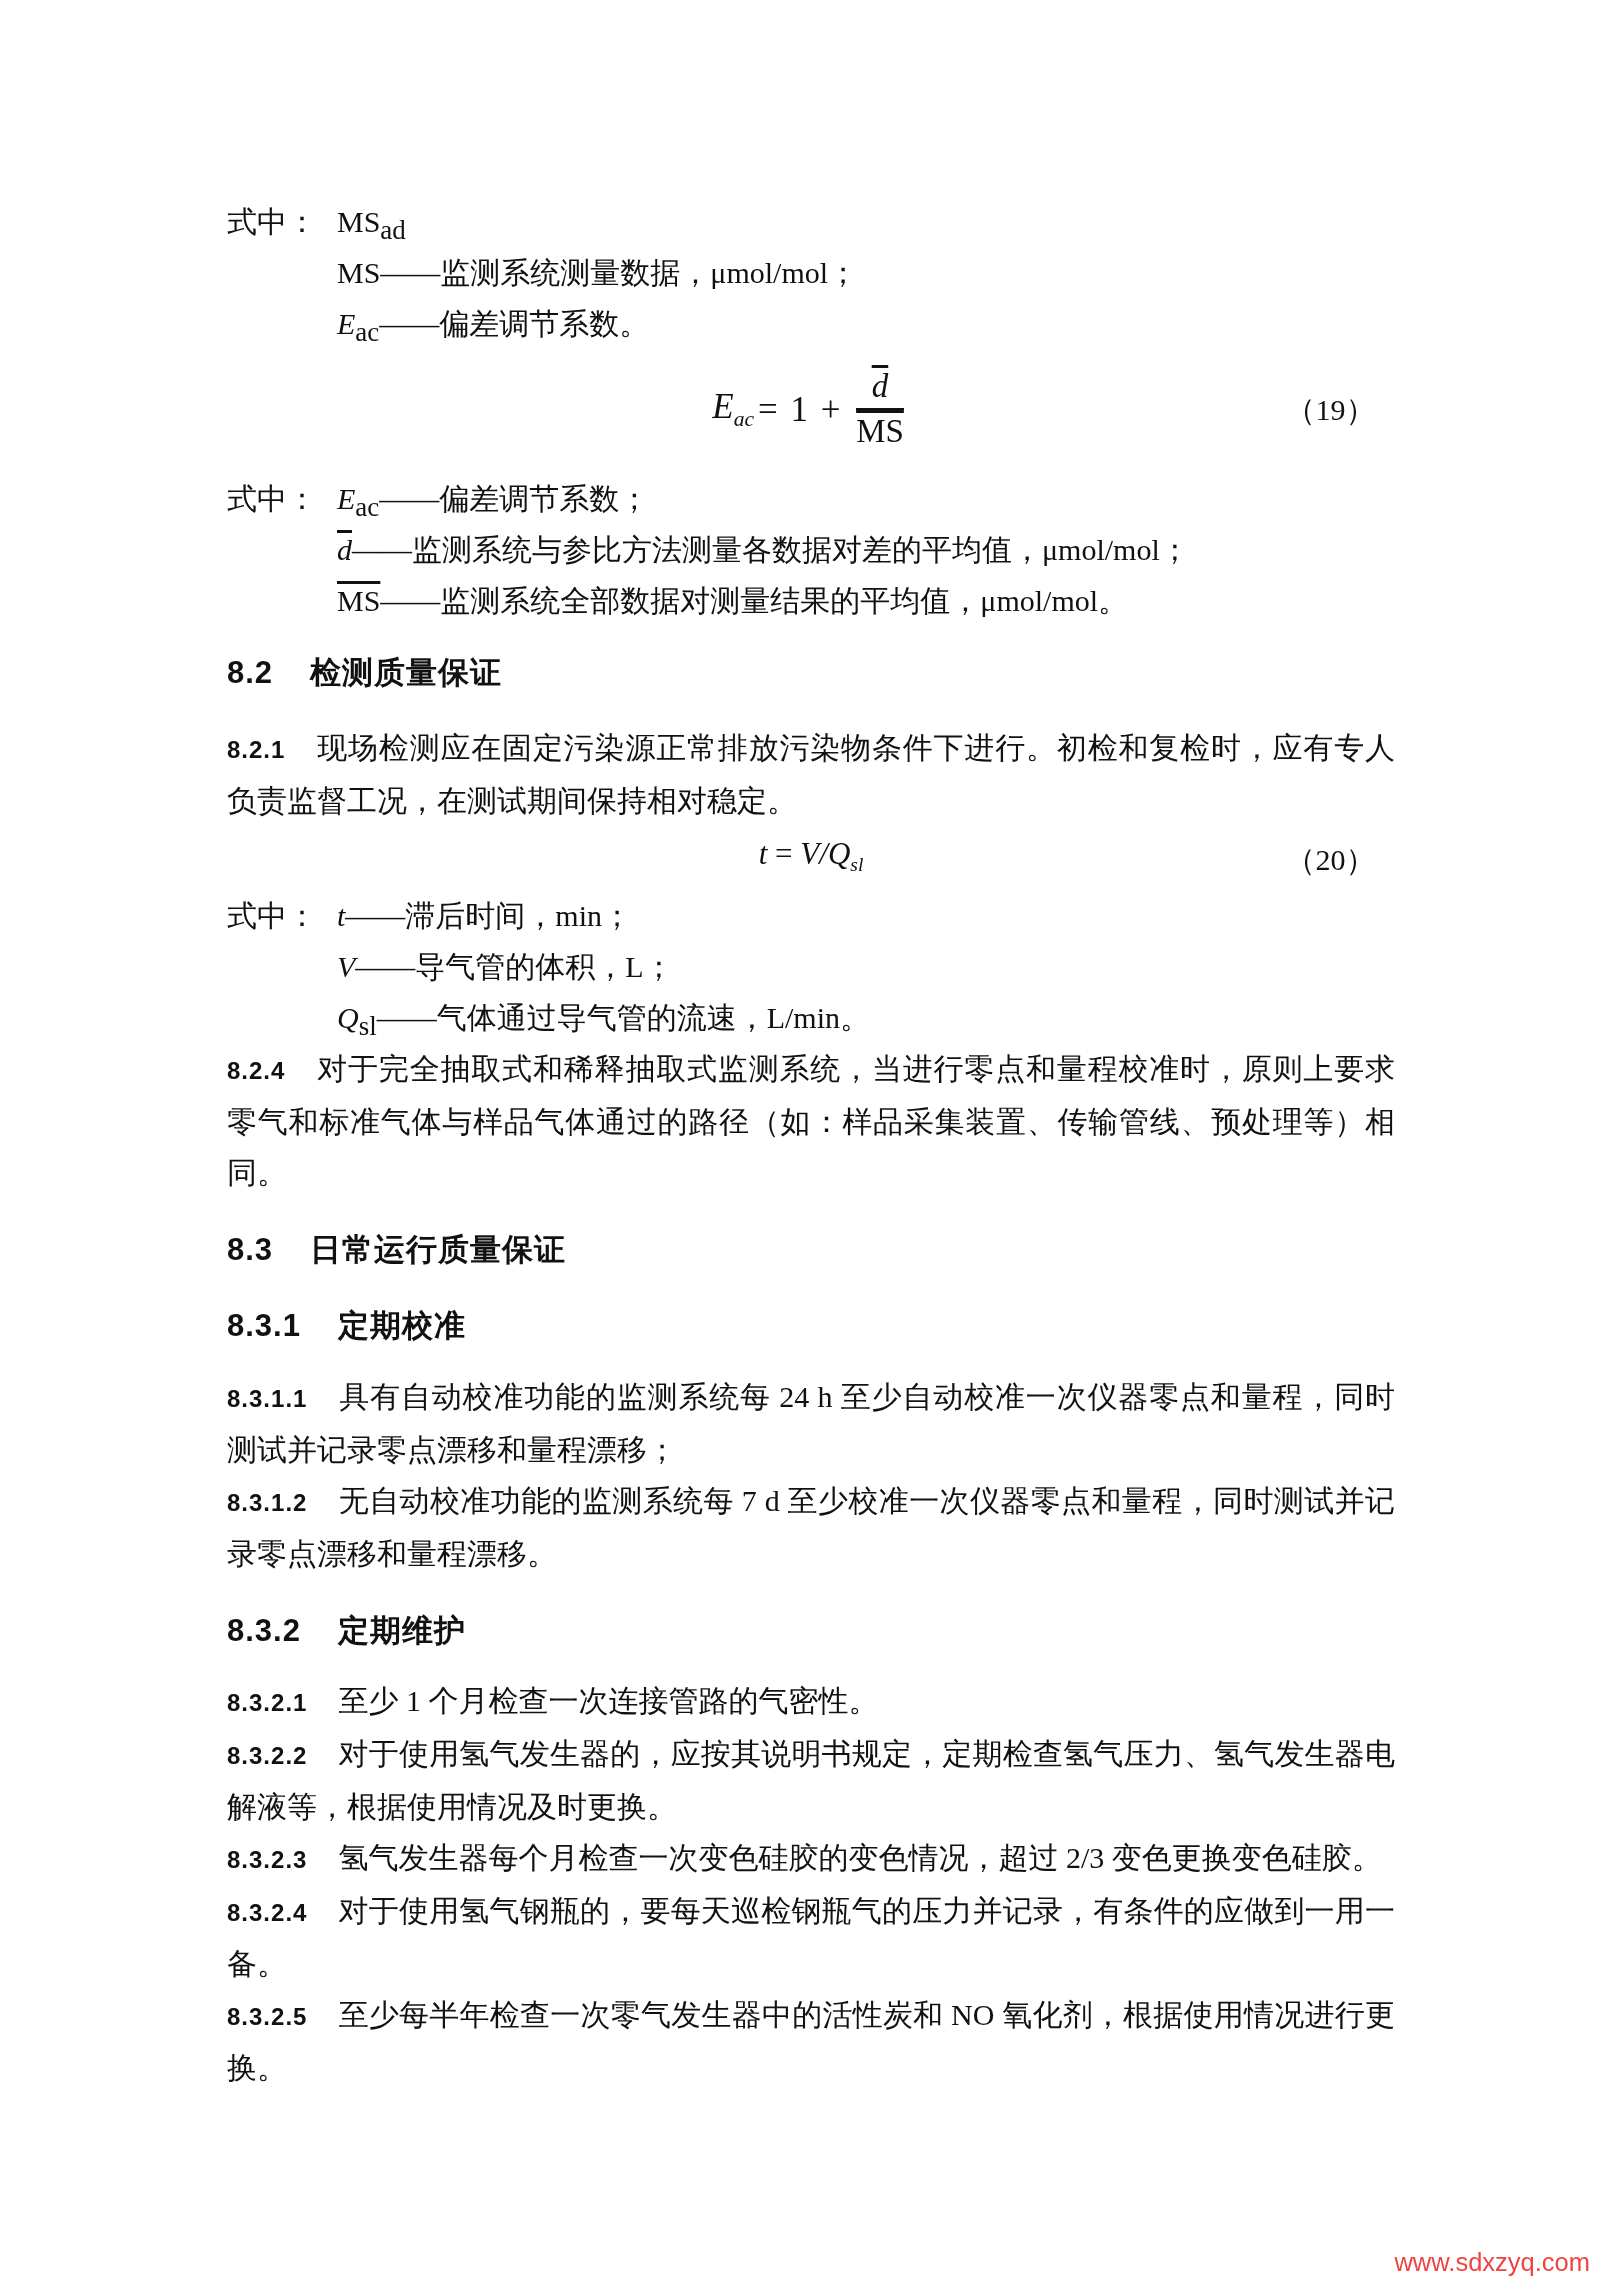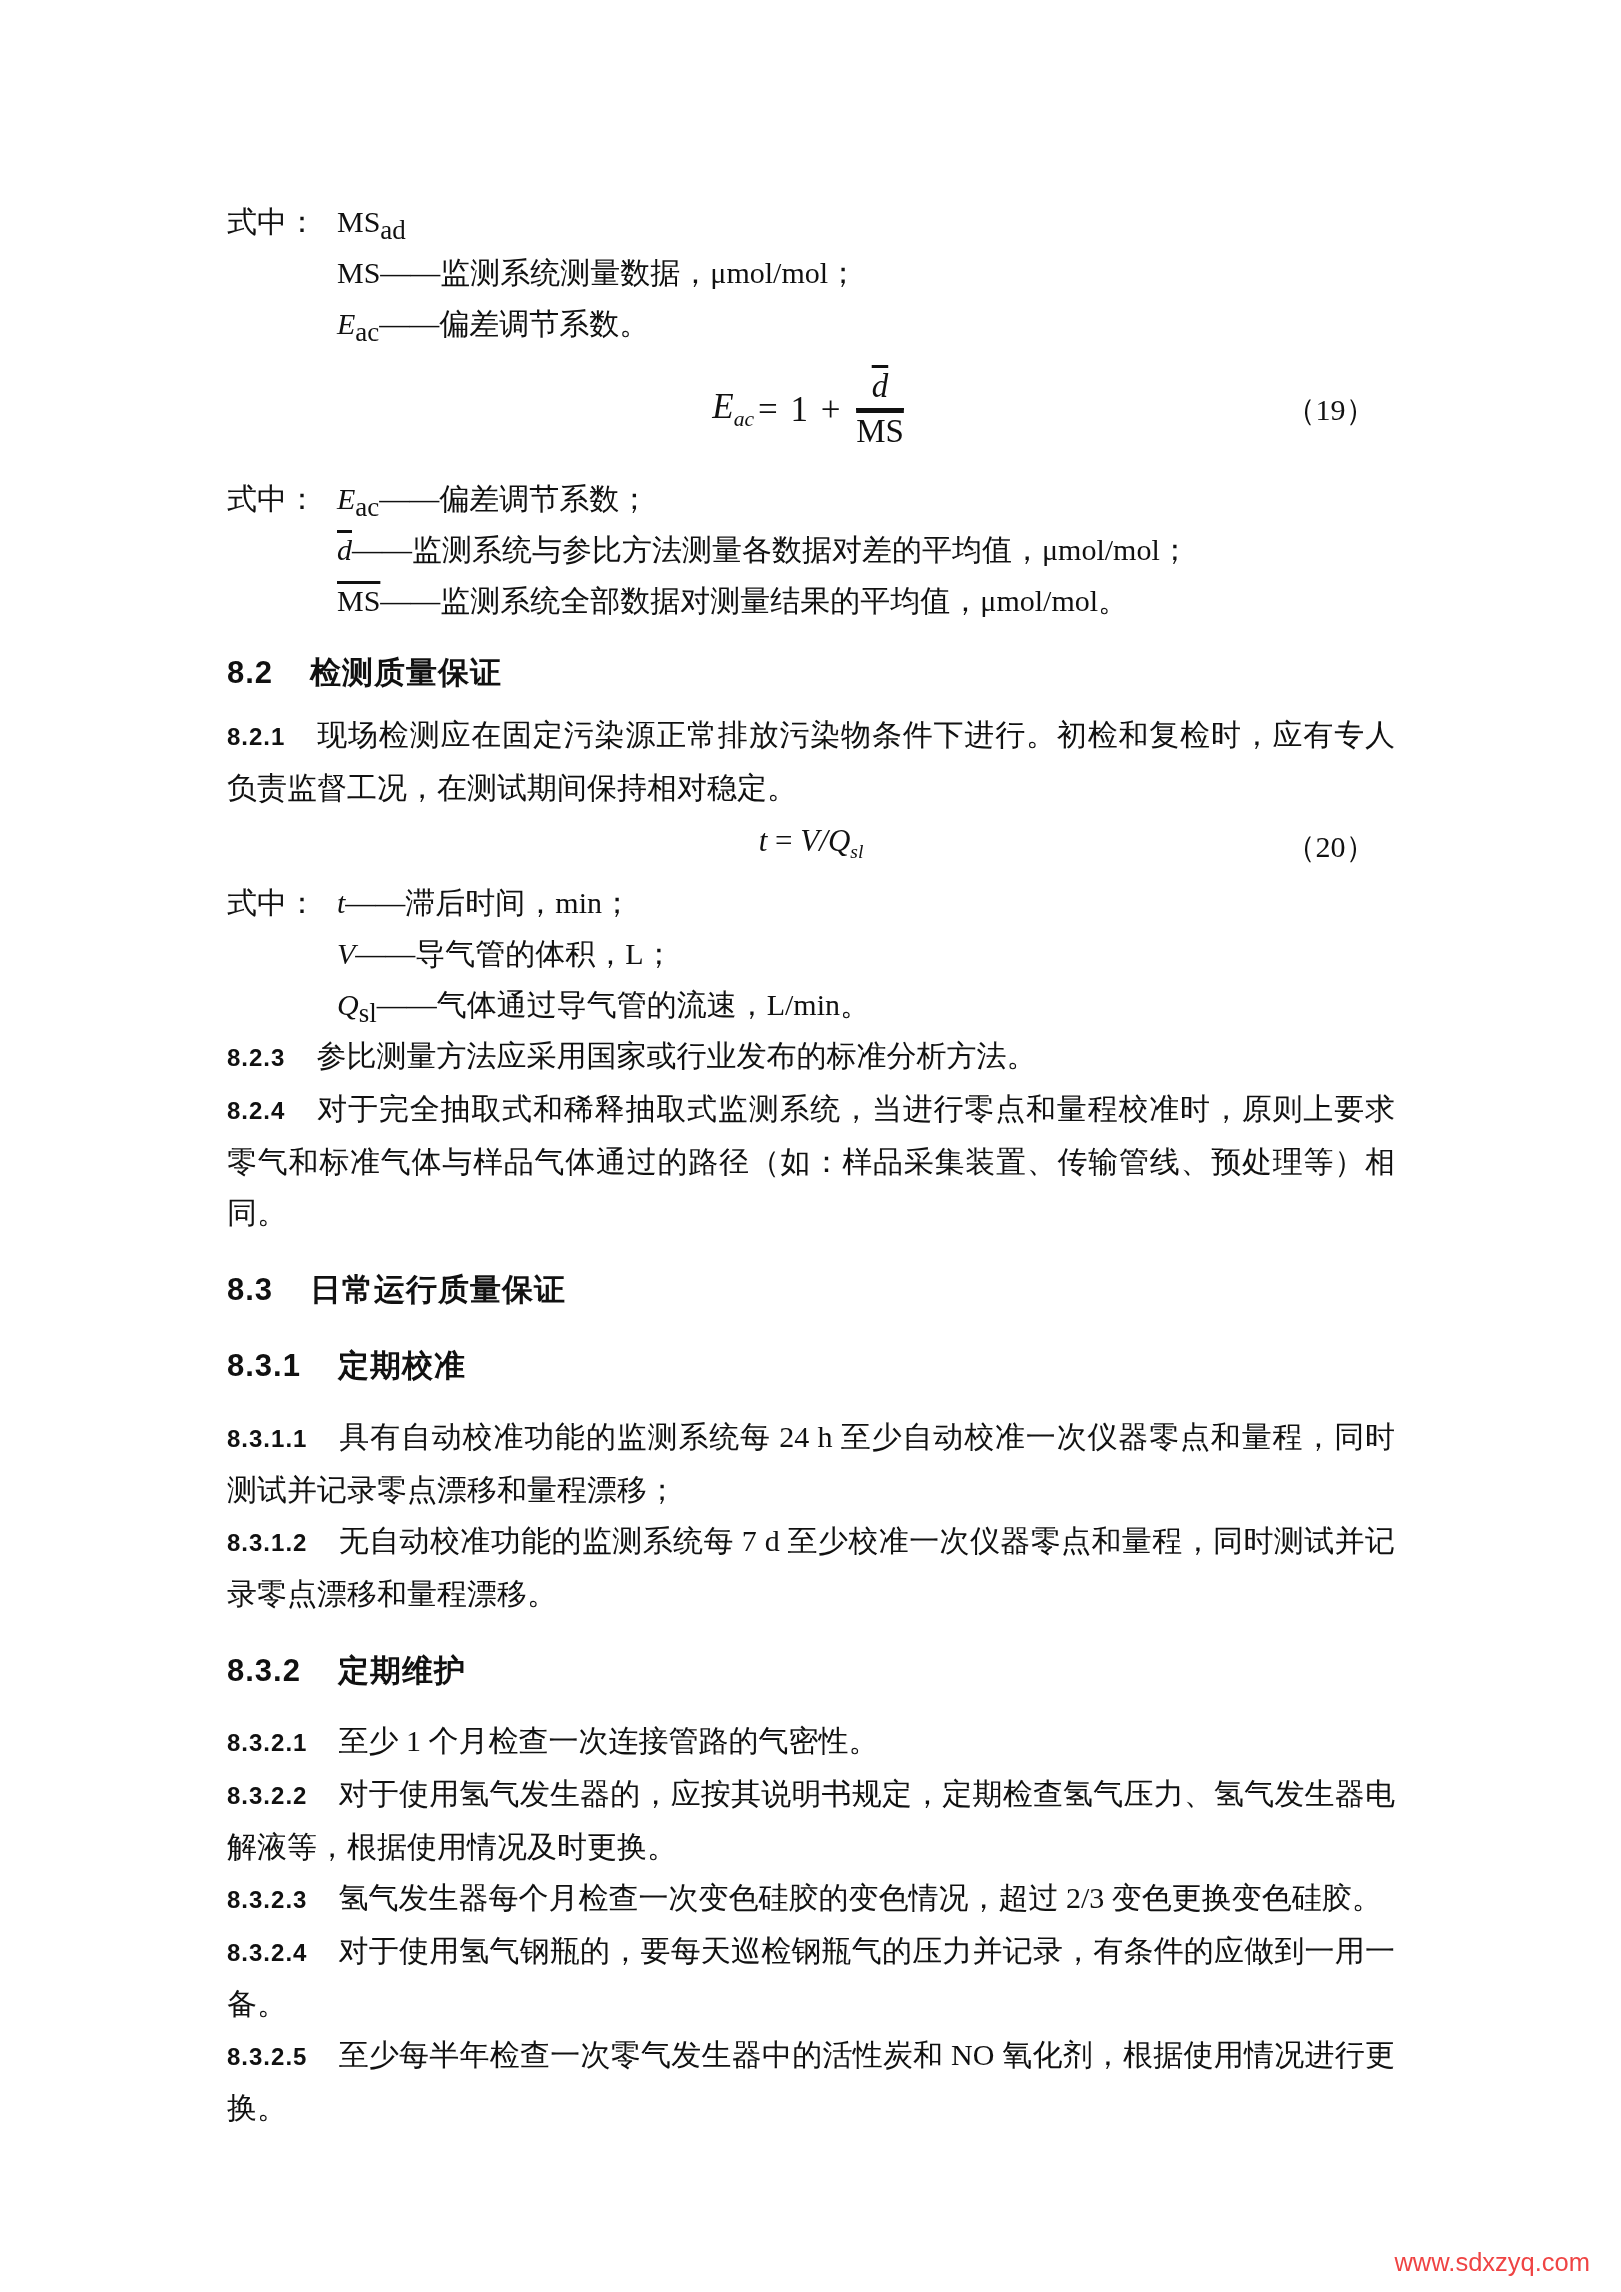--- a/index.html
+++ b/index.html
@@ -38,21 +38,21 @@
 
   
   p.clause{margin:0;font-size:30px;line-height:51px;text-align:justify;}
   .cnum{font-family:"Liberation Sans","DejaVu Sans",sans-serif;font-weight:700;
         font-size:24px;letter-spacing:1px;margin-right:31px;}
   
   .sec{margin:0;font-size:31px;line-height:51px;font-weight:700;
        font-family:"Liberation Sans","DejaVu Sans",sans-serif;letter-spacing:1px;}
   .sec .hnum{margin-right:37px;}
   .mt-h2{margin-top:21.6px;}
-  .mb-h2{margin-bottom:11px;}
+  .mb-h2{margin-bottom:24px;}
   .mt-h3{margin-top:25.5px;margin-bottom:19.6px;}
   .watermark{position:absolute;right:31px;bottom:15.7px;font-size:25.5px;color:#ef4444;
              font-family:"Liberation Sans","DejaVu Sans",sans-serif;}
 </style>
 </head>
 <body>
 
 <div class="page">
   <main class="content">
 
@@ -125,21 +125,20 @@
         <span class="sym"><span class="it">V</span></span>
         <span class="desc">——导气管的体积，L；</span>
       </div>
       <div class="kv-line">
         <span class="kv-pre"></span>
         <span class="sym"><span class="it">Q</span><sub>sl</sub></span>
         <span class="desc">——气体通过导气管的流速，L/min。</span>
       </div>
     </div>
 
-    <p class="clause"><b class="cnum">8.2.3</b><span>参比测量方法应采用国家或行业发布的标准分析方法。</span></p>
     <p class="clause"><b class="cnum">8.2.4</b><span>对于完全抽取式和稀释抽取式监测系统，当进行零点和量程校准时，原则上要求零气和标准气体与样品气体通过的路径（如：样品采集装置、传输管线、预处理等）相同。</span></p>
 
     <h2 class="sec mt-h3">
       <span class="hnum">8.3</span><span>日常运行质量保证</span>
     </h2>
     <h3 class="sec mt-h3">
       <span class="hnum">8.3.1</span><span>定期校准</span>
     </h3>
 
     <p class="clause"><b class="cnum">8.3.1.1</b><span>具有自动校准功能的监测系统每 24 h 至少自动校准一次仪器零点和量程，同时测试并记录零点漂移和量程漂移；</span></p>

